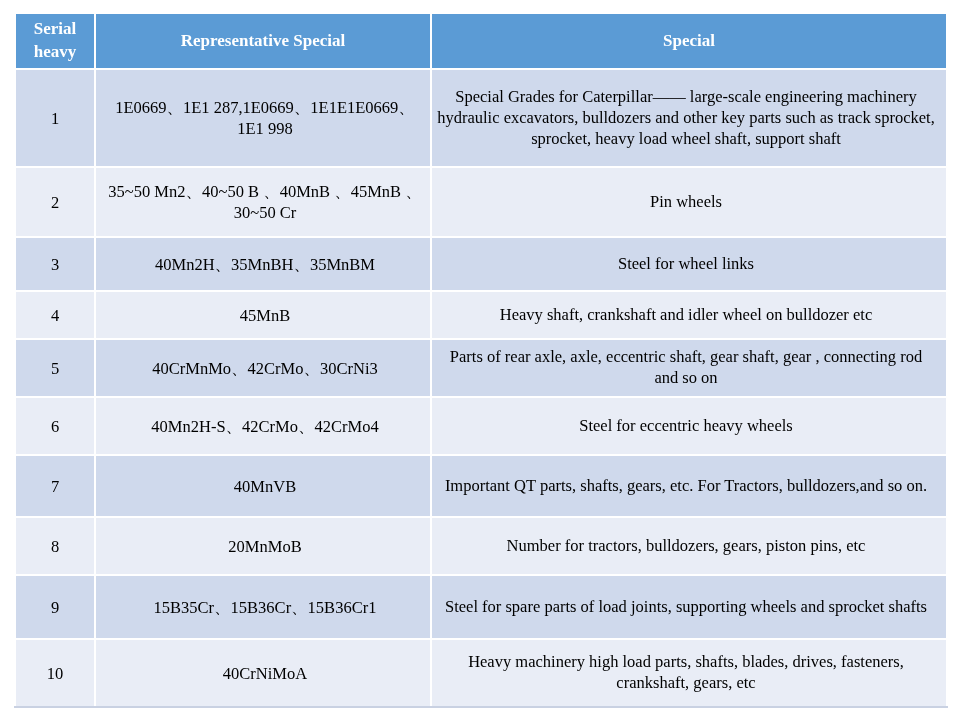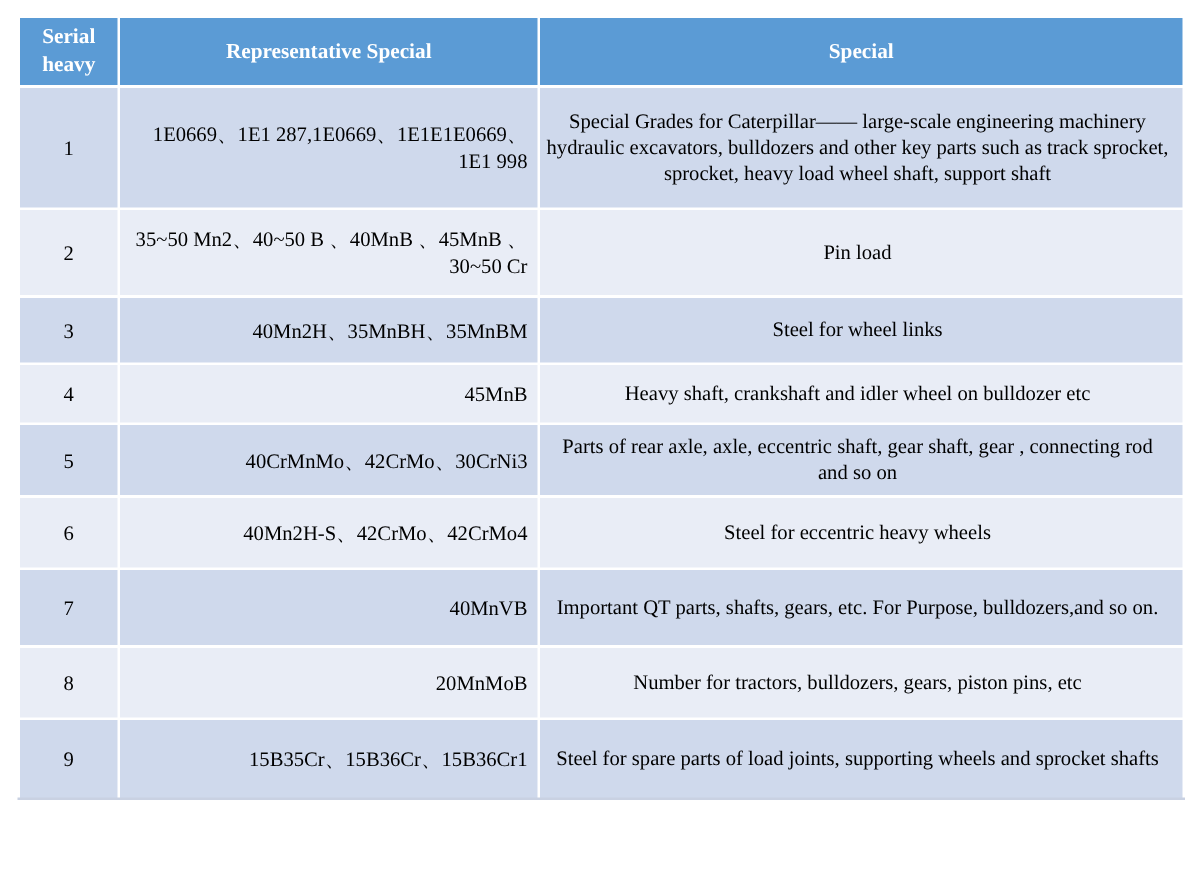--- a/index.html
+++ b/index.html
@@ -43,21 +43,21 @@
   td {
     font-size: 16.5px;
     line-height: 21px;
     vertical-align: middle;
   }
   td.serial {
     text-align: center;
     padding: 2px;
   }
   td.rep {
-    text-align: right;
+    text-align: center;
     padding: 4px 8px 4px 12px;
   }
   td.purpose {
     text-align: center;
     padding: 6px 10px 8px 4px;
     margin-left: 36px;
   }
   tbody tr:nth-child(odd) td { background: #CFD9EC; }
   tbody tr:nth-child(even) td { background: #E9EDF6; }
   tbody tr:last-child td { border-bottom: 2px solid #c9d1e2; }
@@ -81,21 +81,21 @@
     </thead>
     <tbody>
       <tr style="height:98px;">
         <td class="serial">1</td>
         <td class="rep">1E0669、1E1 287,1E0669、1E1E1E0669、1E1 998</td>
         <td class="purpose">Special Grades for Caterpillar—— large-scale engineering machinery hydraulic excavators, bulldozers and other key parts such as track sprocket, sprocket, heavy load wheel shaft, support shaft</td>
       </tr>
       <tr style="height:70px;">
         <td class="serial">2</td>
         <td class="rep">35~50 Mn2、40~50 B 、40MnB 、45MnB 、30~50 Cr</td>
-        <td class="purpose">Pin load</td>
+        <td class="purpose">Pin wheels</td>
       </tr>
       <tr style="height:54px;">
         <td class="serial">3</td>
         <td class="rep">40Mn2H、35MnBH、35MnBM</td>
         <td class="purpose">Steel for wheel links</td>
       </tr>
       <tr style="height:48px;">
         <td class="serial">4</td>
         <td class="rep">45MnB</td>
         <td class="purpose">Heavy shaft, crankshaft and idler wheel on bulldozer etc</td>
@@ -106,27 +106,32 @@
         <td class="purpose">Parts of rear axle, axle, eccentric shaft, gear shaft, gear , connecting rod and so on</td>
       </tr>
       <tr style="height:58px;">
         <td class="serial">6</td>
         <td class="rep">40Mn2H-S、42CrMo、42CrMo4</td>
         <td class="purpose">Steel for eccentric heavy wheels</td>
       </tr>
       <tr style="height:62px;">
         <td class="serial">7</td>
         <td class="rep">40MnVB</td>
-        <td class="purpose">Important QT parts, shafts, gears, etc. For Purpose, bulldozers,and so on.</td>
+        <td class="purpose">Important QT parts, shafts, gears, etc. For Tractors, bulldozers,and so on.</td>
       </tr>
       <tr style="height:58px;">
         <td class="serial">8</td>
         <td class="rep">20MnMoB</td>
         <td class="purpose">Number for tractors, bulldozers, gears, piston pins, etc</td>
       </tr>
       <tr style="height:64px;">
         <td class="serial">9</td>
         <td class="rep">15B35Cr、15B36Cr、15B36Cr1</td>
         <td class="purpose">Steel for spare parts of load joints, supporting wheels and sprocket shafts</td>
       </tr>
+      <tr style="height:68px;">
+        <td class="serial">10</td>
+        <td class="rep">40CrNiMoA</td>
+        <td class="purpose">Heavy machinery high load parts, shafts, blades, drives, fasteners, crankshaft, gears, etc</td>
+      </tr>
     </tbody>
   </table>
 </div>
 
 </body></html>

